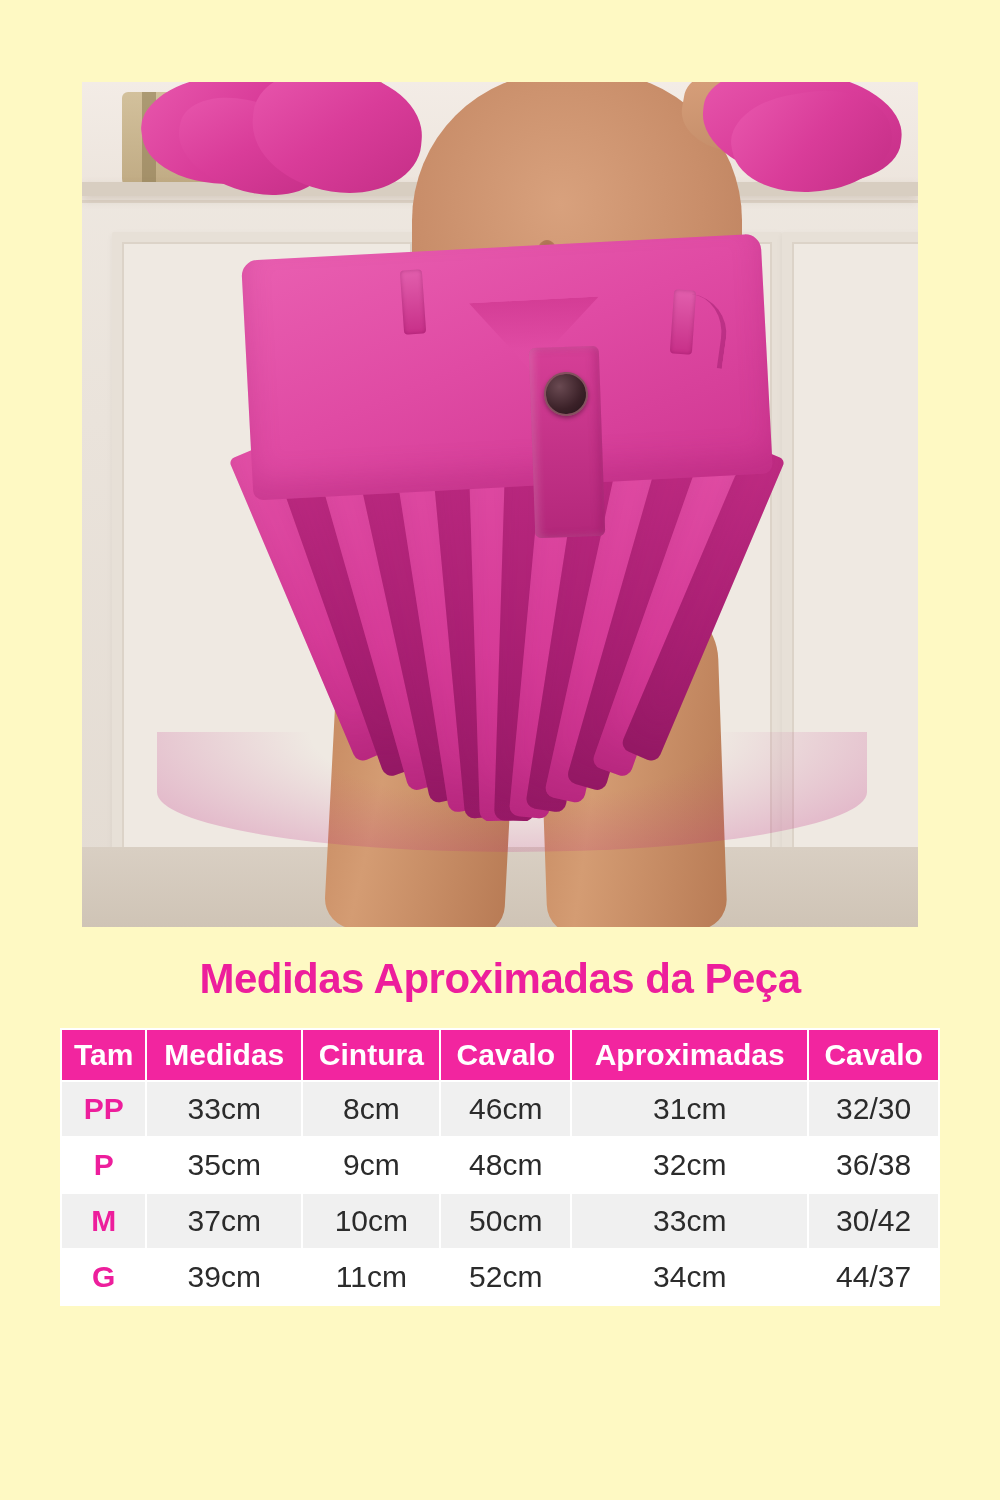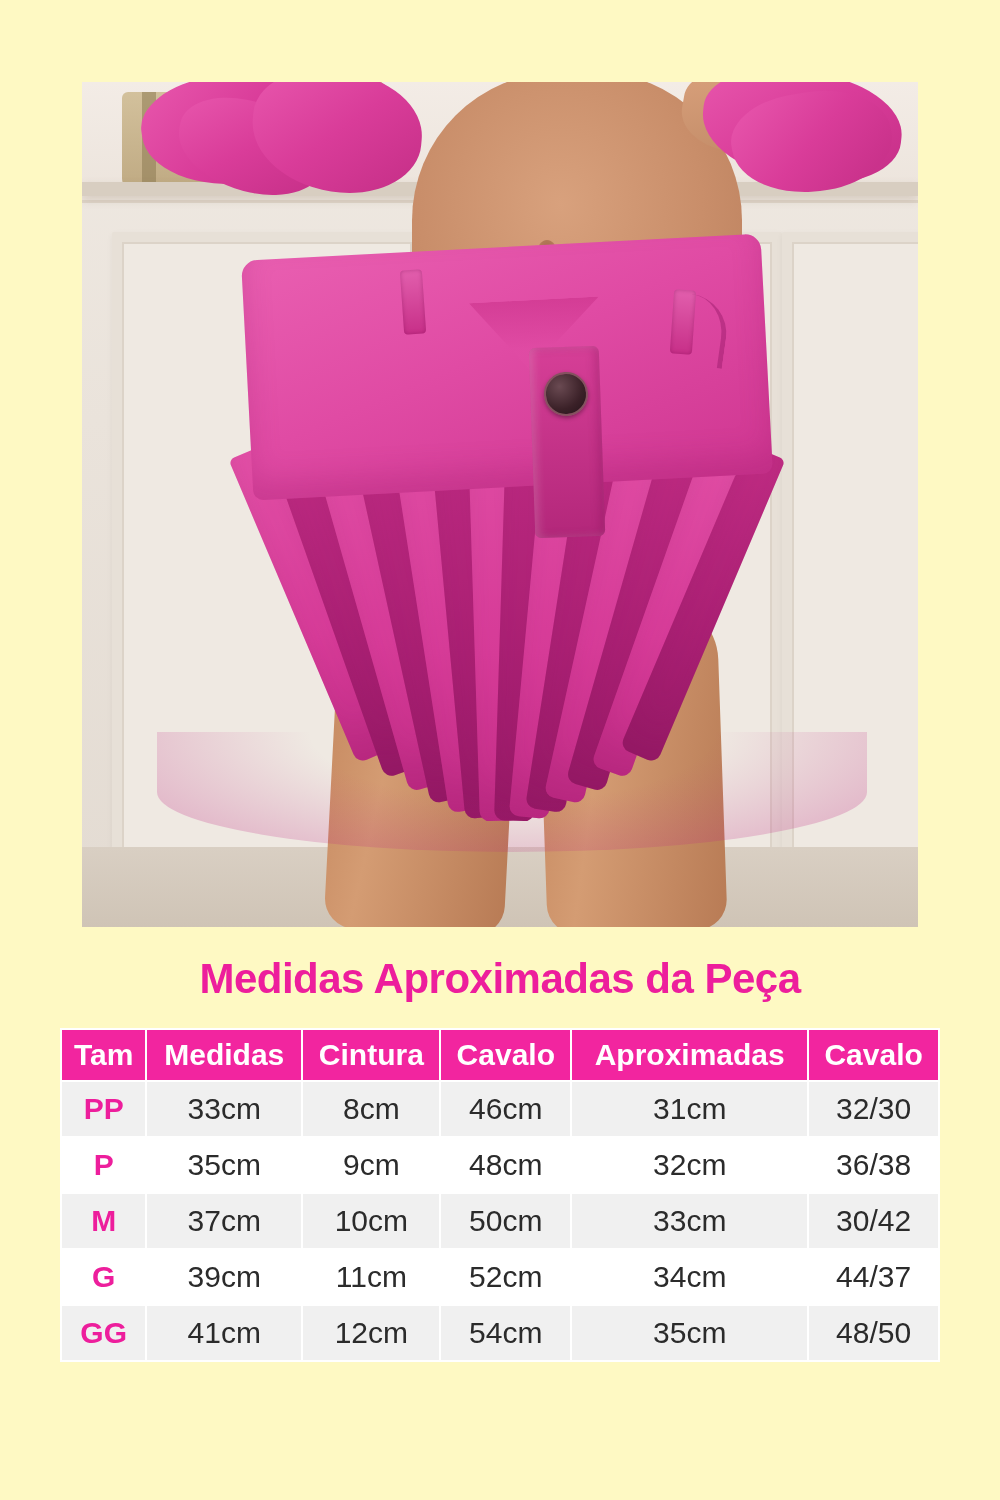--- a/index.html
+++ b/index.html
@@ -346,24 +346,16 @@
           <td>30/42</td>
         </tr>
         <tr>
           <td class="size-col">G</td>
           <td>39cm</td>
           <td>11cm</td>
           <td>52cm</td>
           <td>34cm</td>
           <td>44/37</td>
         </tr>
-        <tr class="alt">
-          <td class="size-col">GG</td>
-          <td>41cm</td>
-          <td>12cm</td>
-          <td>54cm</td>
-          <td>35cm</td>
-          <td>48/50</td>
-        </tr>
       </tbody>
   </table>
 
 </div>
 
 </body></html>

